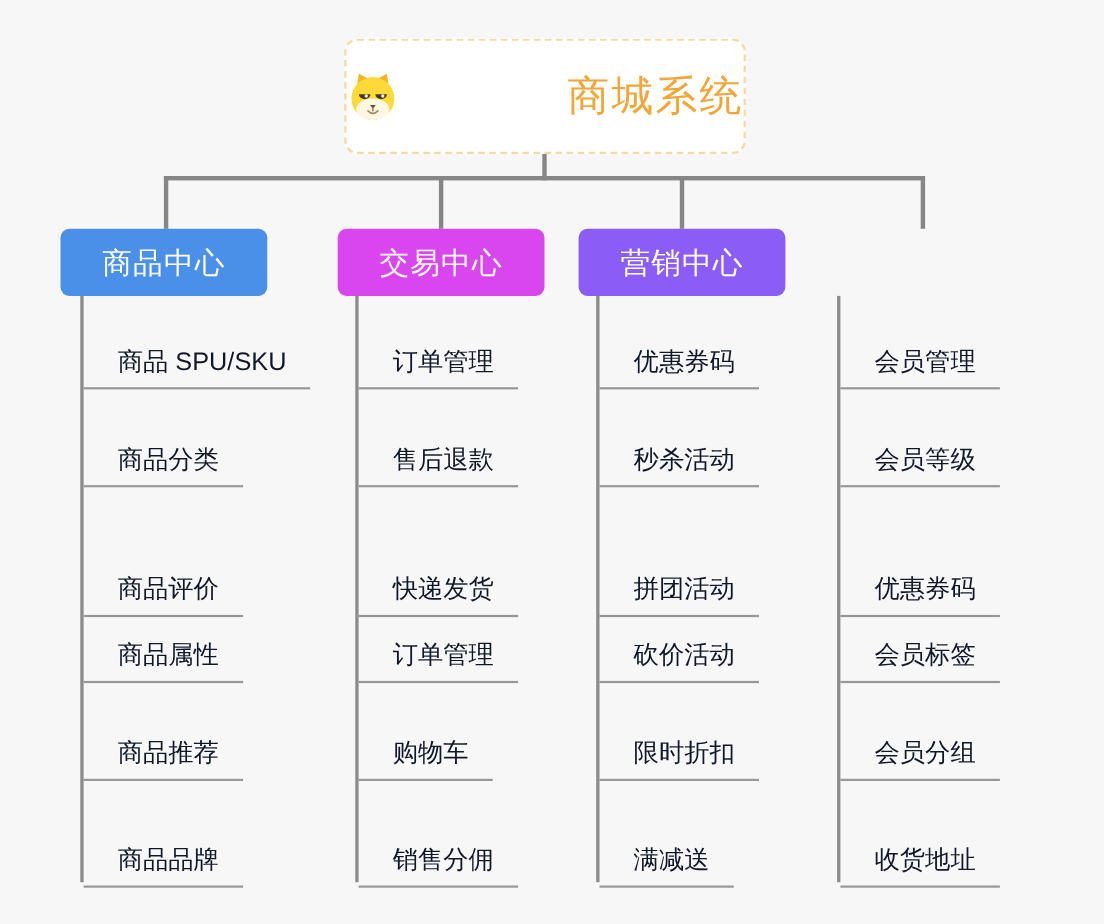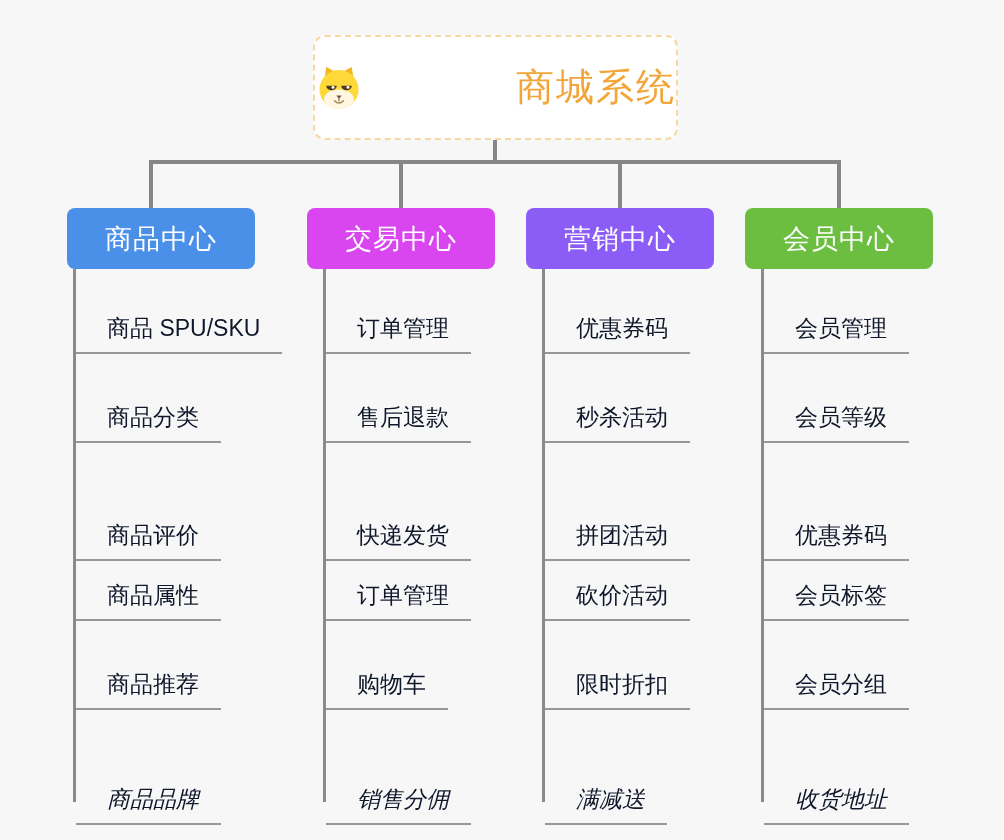--- a/index.html
+++ b/index.html
@@ -54,21 +54,21 @@
     display: flex;
     align-items: center;
     justify-content: center;
     color: #ffffff;
     font-size: 27px;
     font-weight: 500;
     letter-spacing: 1px;
     white-space: nowrap;
     cursor: default;
   }
-  .b1 { left: 67px; }
+  .b1 { left: 55px; }
   .b2 { left: 307px; }
   .b3 { left: 526px; }
   .b4 { left: 745px; }
 
   
   .col {
     position: absolute;
     top: 269px;
     height: 533px;
     border-left: 3px solid #8b8b8b;
@@ -91,21 +91,21 @@
     font-size: 23px;
     color: #0f172a;
     white-space: nowrap;
     text-shadow: 0 0 2px #ffffff;
   }
   .item:nth-of-type(1) { top: 41px; }
   .item:nth-of-type(2) { top: 130px; }
   .item:nth-of-type(3) { top: 219px; margin-top: 29px; }
   .item:nth-of-type(4) { top: 308px; }
   .item:nth-of-type(5) { top: 397px; }
-  .item:nth-of-type(6) { top: 512px; font-style: italic; }
+  .item:nth-of-type(6) { top: 494px; }
 </style>
 </head>
 <body>
 
 <div class="canvas">
 
   <div class="root-node">
     <span class="dog">
       <svg viewBox="0 0 64 64" xmlns="http://www.w3.org/2000/svg">
         <polygon points="12,24 15,4 30,12" fill="#f3b51d"></polygon>
@@ -126,21 +126,20 @@
   <div class="line stub"></div>
   <div class="line bus"></div>
   <div class="line drop drop-1"></div>
   <div class="line drop drop-2"></div>
   <div class="line drop drop-3"></div>
   <div class="line drop drop-4"></div>
 
   <div class="branch b1" style="background: rgb(74, 143, 232);">商品中心</div>
   <div class="branch b2" style="background: #d946ef;">交易中心</div>
   <div class="branch b3" style="background: #8b5cf6;">营销中心</div>
-  <div class="branch b4" style="background: rgb(108, 190, 64);">会员中心</div>
 
   <div class="col c1">
     <div class="item">商品 SPU/SKU</div>
     <div class="item">商品分类</div>
     <div class="item">商品评价</div>
     <div class="item">商品属性</div>
     <div class="item">商品推荐</div>
     <div class="item">商品品牌</div>
   </div>
 

